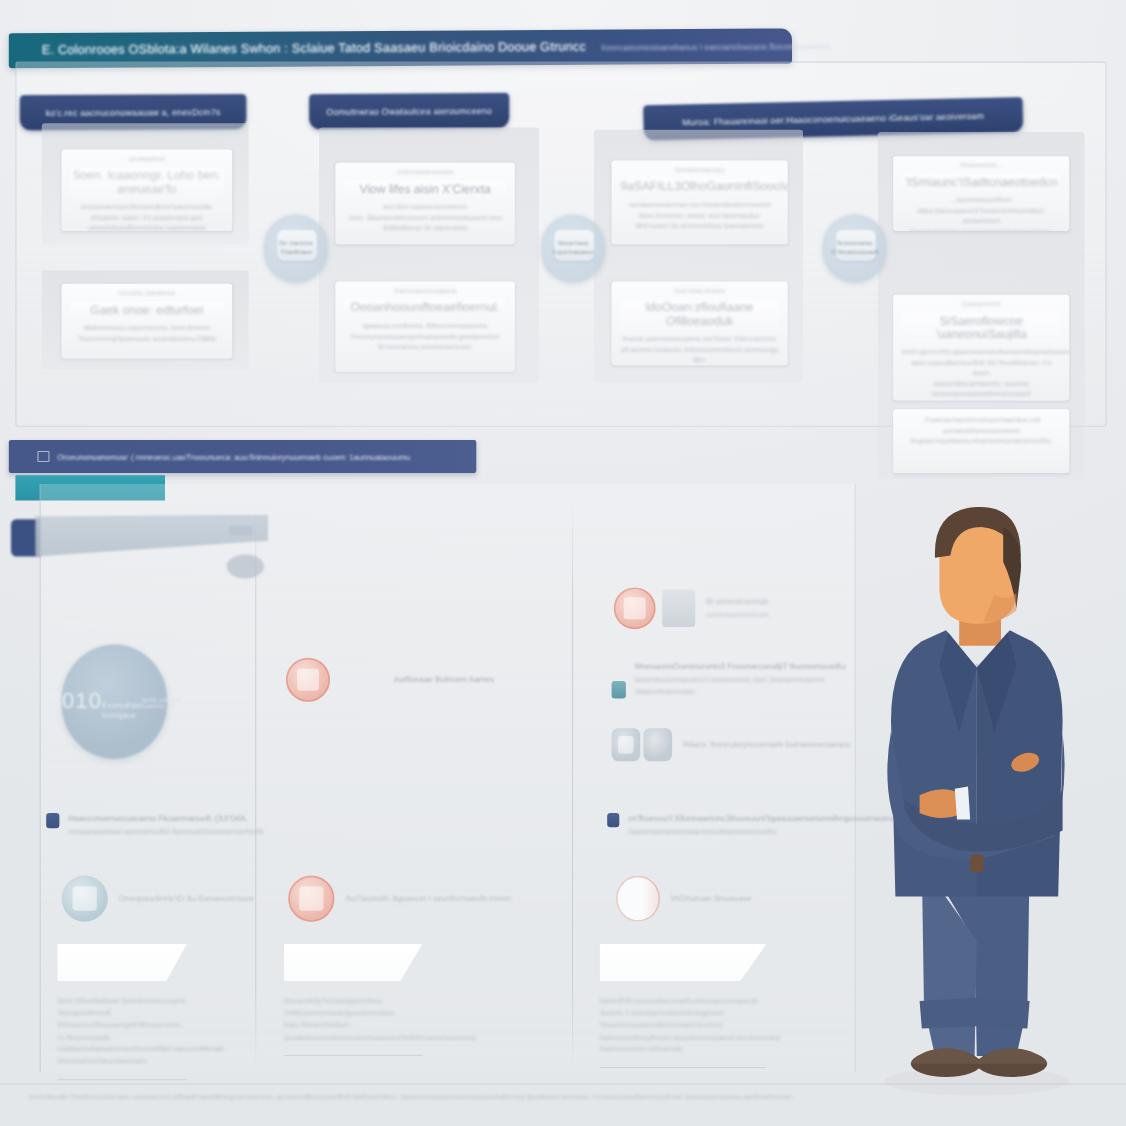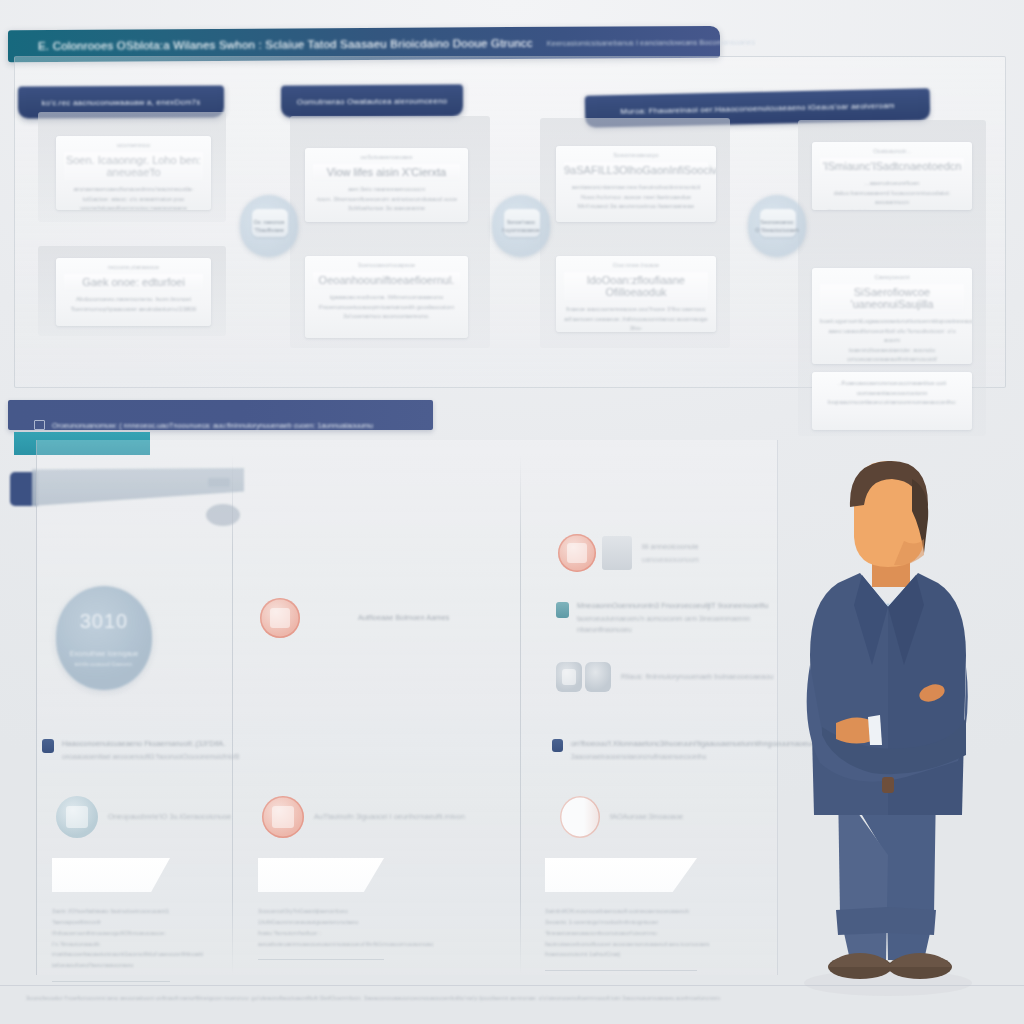--- a/index.html
+++ b/index.html
@@ -85,21 +85,21 @@
   .connbox{
     position:absolute;width:36px;height:28px;border-radius:6px;
     background:linear-gradient(180deg,#f4f7f9,#e4eaf0);
     box-shadow:0 1px 2px rgba(130,145,160,.25);
   }
 
   
   .lowbar{
     position:absolute;left:8px;top:400px;width:425px;height:30px;
     background:linear-gradient(90deg,#46588a 0%,#47588b 55%,#4c5d8f 100%);
-    border-radius:2px;display:flex;align-items:flex-end;
+    border-radius:2px;display:flex;align-items:center;
     box-shadow:0 2px 5px rgba(45,60,95,.22);
   }
   .lowbar .ico{
     width:9px;height:8px;margin-left:26px;margin-right:7px;
     border:1px solid #c6d0e0;border-radius:1px;opacity:.8;
   }
   .lowbar .t{color:#dde4ee;font-size:7.2px;white-space:nowrap;}
 
   .tealbar{
     position:absolute;left:14px;top:432px;width:136px;height:23px;
@@ -134,21 +134,21 @@
     background:linear-gradient(180deg,rgba(255,255,255,.22),rgba(246,248,250,.06));
   }
   .vdiv{position:absolute;top:455px;width:1px;height:520px;
         background:linear-gradient(180deg,rgba(178,186,196,0),rgba(178,186,196,.55) 18%,rgba(178,186,196,.5) 85%,rgba(178,186,196,0));}
 
   
   .statbadge{
     position:absolute;left:56px;top:586px;width:96px;height:104px;
     border-radius:50%/48%;
     background:radial-gradient(60% 55% at 42% 34%,rgba(190,206,219,.96),rgba(164,184,201,.88));
-    display:flex;flex-direction:column;align-items:center;justify-content:center;
+    display:flex;flex-direction:row;align-items:center;justify-content:center;
     box-shadow:0 2px 6px rgba(130,150,170,.22);
   }
   .statbadge .num{font-size:20px;color:#e9eef3;letter-spacing:1px;}
   .statbadge .l1{font-size:7.5px;color:#e2e9ef;margin-top:16px;}
   .statbadge .l2{font-size:5.8px;color:#dbe3ea;margin-top:3px;}
 
   
   .irow{position:absolute;display:flex;align-items:center;}
   .circ{border-radius:50%;flex:none;position:relative;}
   .circ.coral{background:radial-gradient(60% 60% at 40% 34%,#f6ded8,#edb7ab);
@@ -326,21 +326,21 @@
   <div class="irow" style="left:558px;top:534px;">
     <div class="circ coral" style="width:38px;height:38px;">
         <div class="gl"></div>
       </div>
     <div class="sq grey" style="width:30px;height:34px;margin-left:6px;"></div>
     <div class="itxt">
       <div class="a faint2 blur2">liii anneoicoonuie</div>
       <div class="b faint3 blur2">uanoueaoouonuum</div>
     </div>
   </div>
-  <div class="irow" style="left:556px;top:600px;align-items:flex-start;">
+  <div class="irow" style="left:556px;top:600px;align-items:flex-end;">
     <div class="sq teal" style="width:13px;height:16px;margin-top:2px;"></div>
     <div class="itxt" style="margin-left:8px;width:200px;">
       <div class="a faint blur1">MneoaonnOoennurontn3 FnooroecoeuiljiT 9ooneenooeifiu</div>
       <div class="b faint2 blur2">taoeroeuuiunnaeoeru'n aomcoconm oem   3ineoannmaennn nbaeunfinaonuoeu</div>
     </div>
   </div>
   <div class="irow" style="left:556px;top:662px;">
     <div class="circ grey" style="width:26px;height:30px;border-radius:6px;">
         <div class="gl"></div>
       </div>

